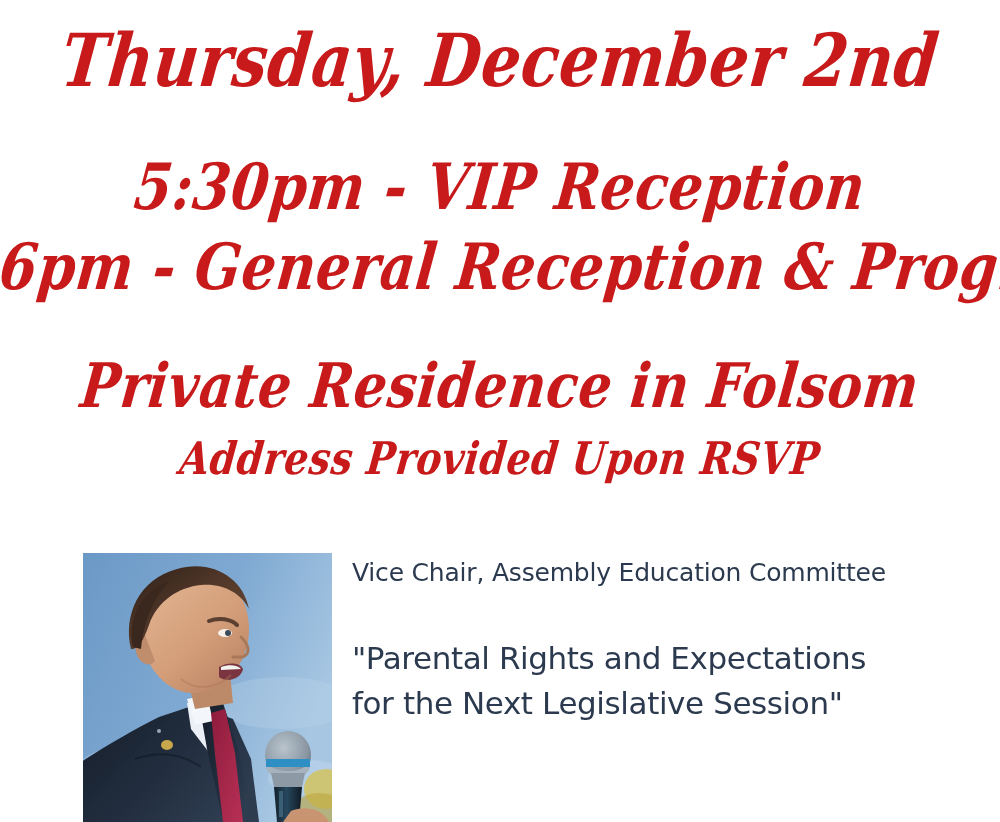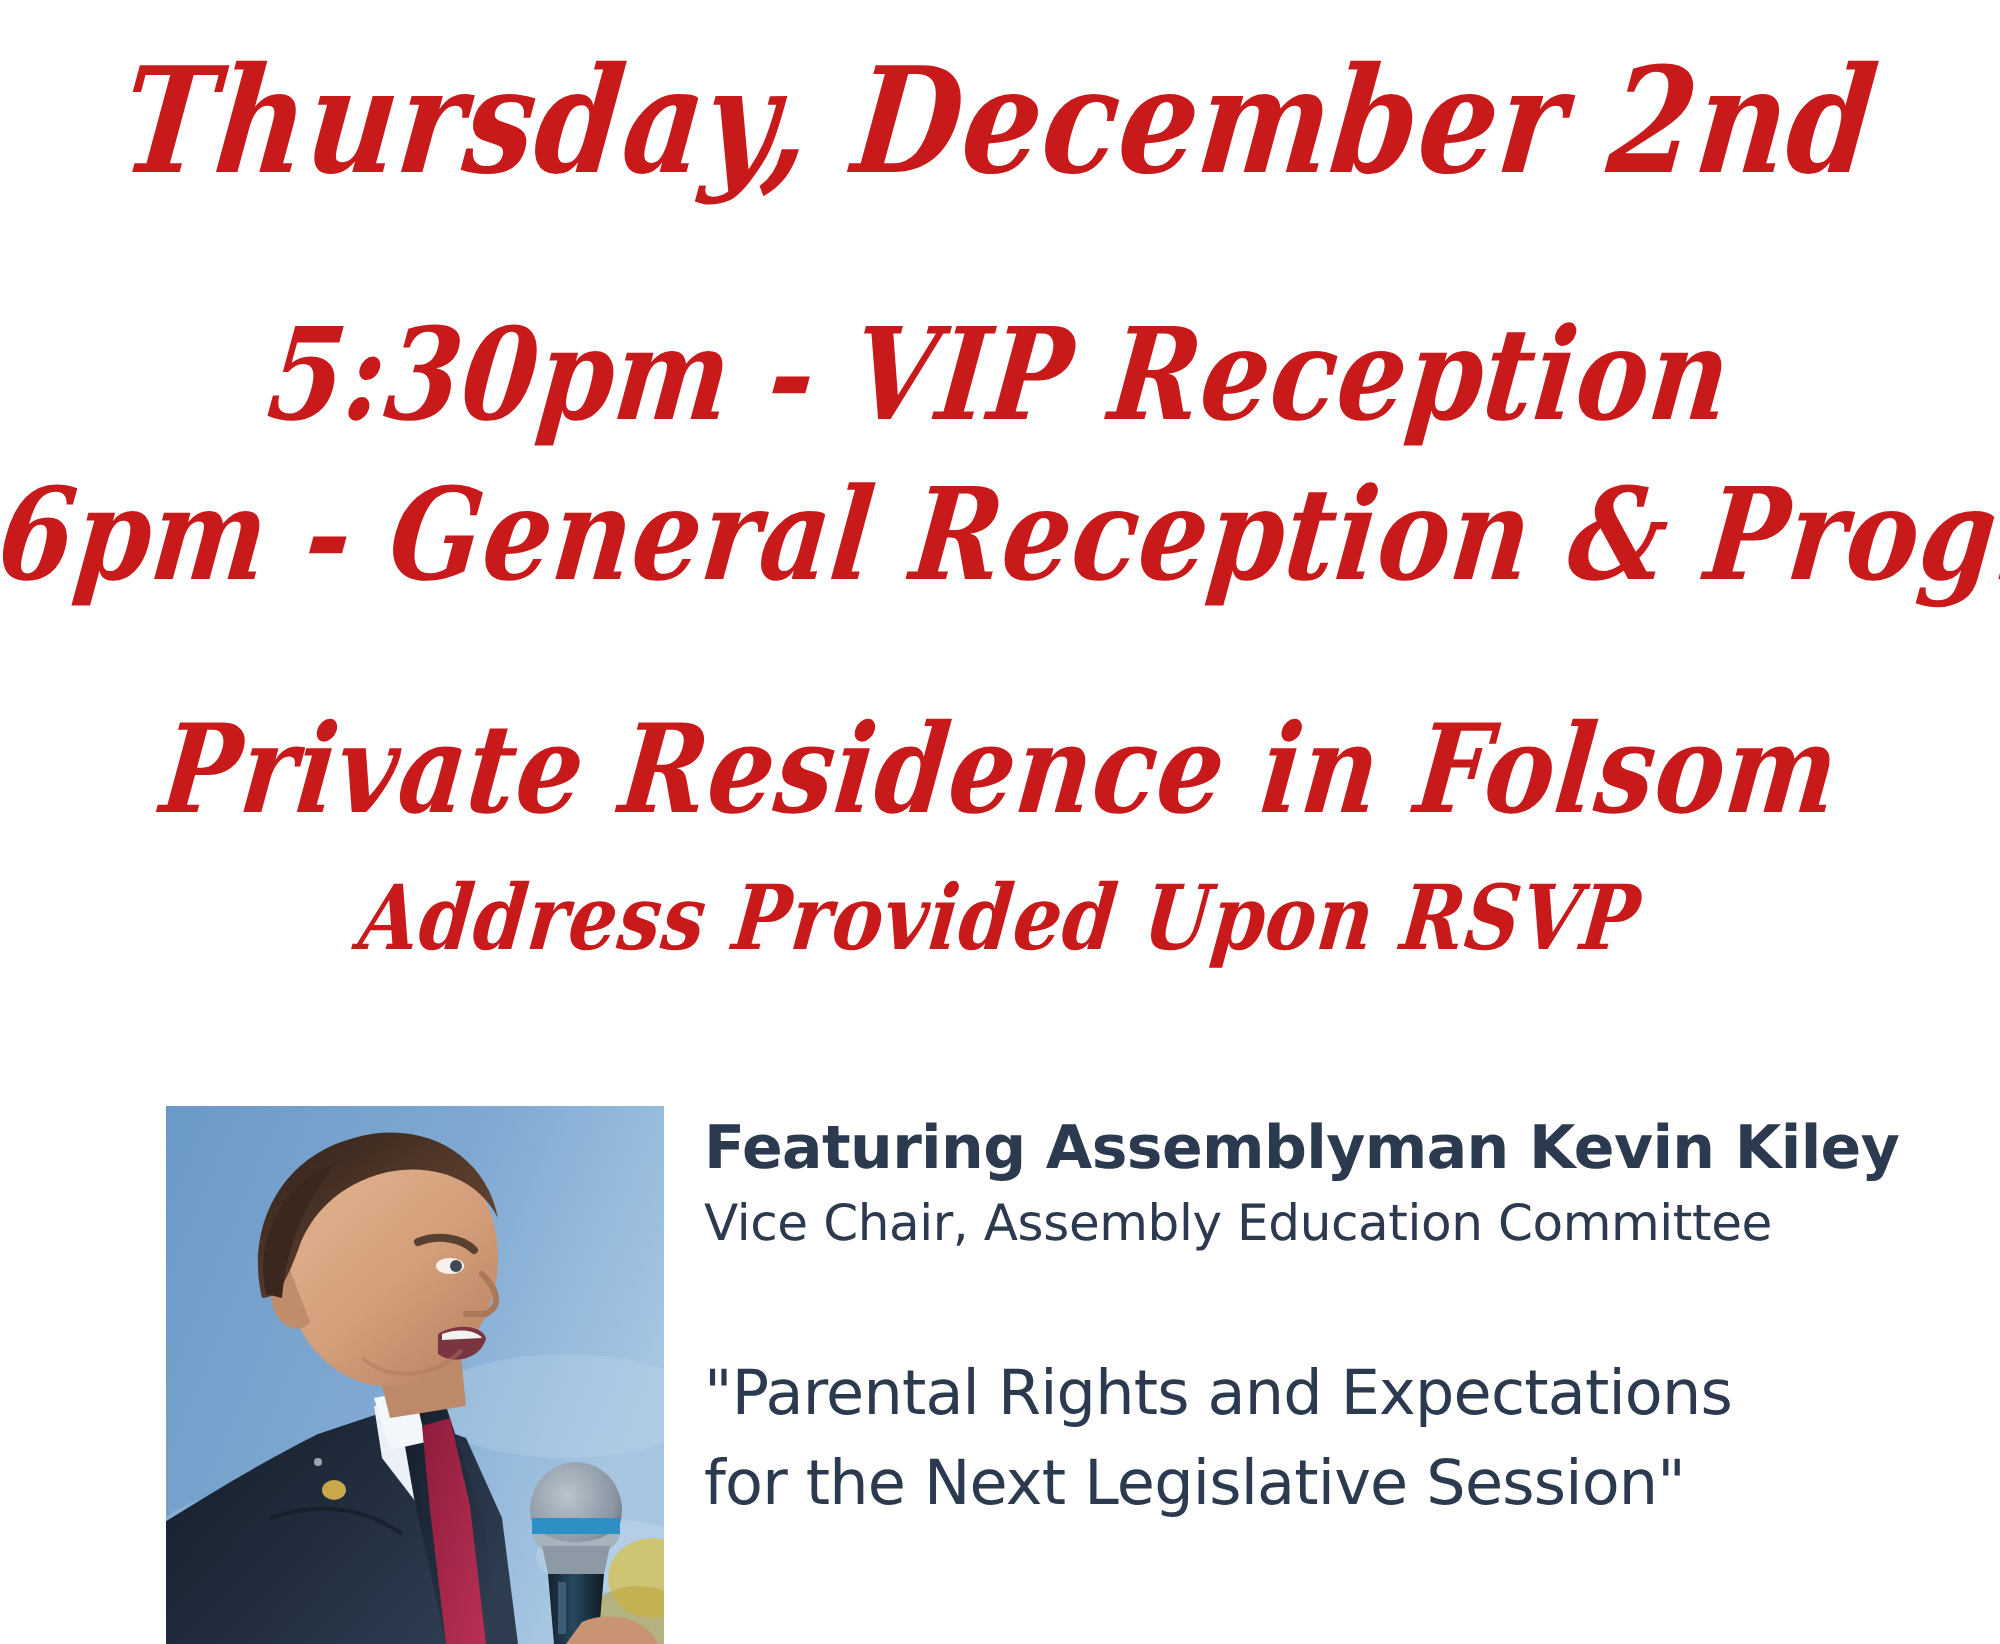--- a/index.html
+++ b/index.html
@@ -258,21 +258,20 @@
           <path d="M 188 220 L 222 220 L 219 234 L 191 234 Z" fill="#8D99A4"></path>
           <path d="M 191 234 L 219 234 L 216 269 L 194 269 Z" fill="url(#micGrad)"></path>
           <rect x="196" y="238" width="4" height="26" fill="#4E7A92" opacity="0.6"></rect>
         </g>
 
         <path d="M 208 258 C 222 252 240 256 246 269 L 200 269 Z" fill="#C99472"></path>
       </svg>
     </div>
 
     <div class="speaker-col">
-      <div class="speaker-name">Featuring Assemblyman Kevin Kiley</div>
 
       <div class="speaker-title">Vice Chair, Assembly Education Committee</div>
 
       <div class="quote">
         <span class="qline">"Parental Rights and Expectations</span>
         <span class="qline">for the Next Legislative Session"</span>
       </div>
     </div>
 
   </div>

